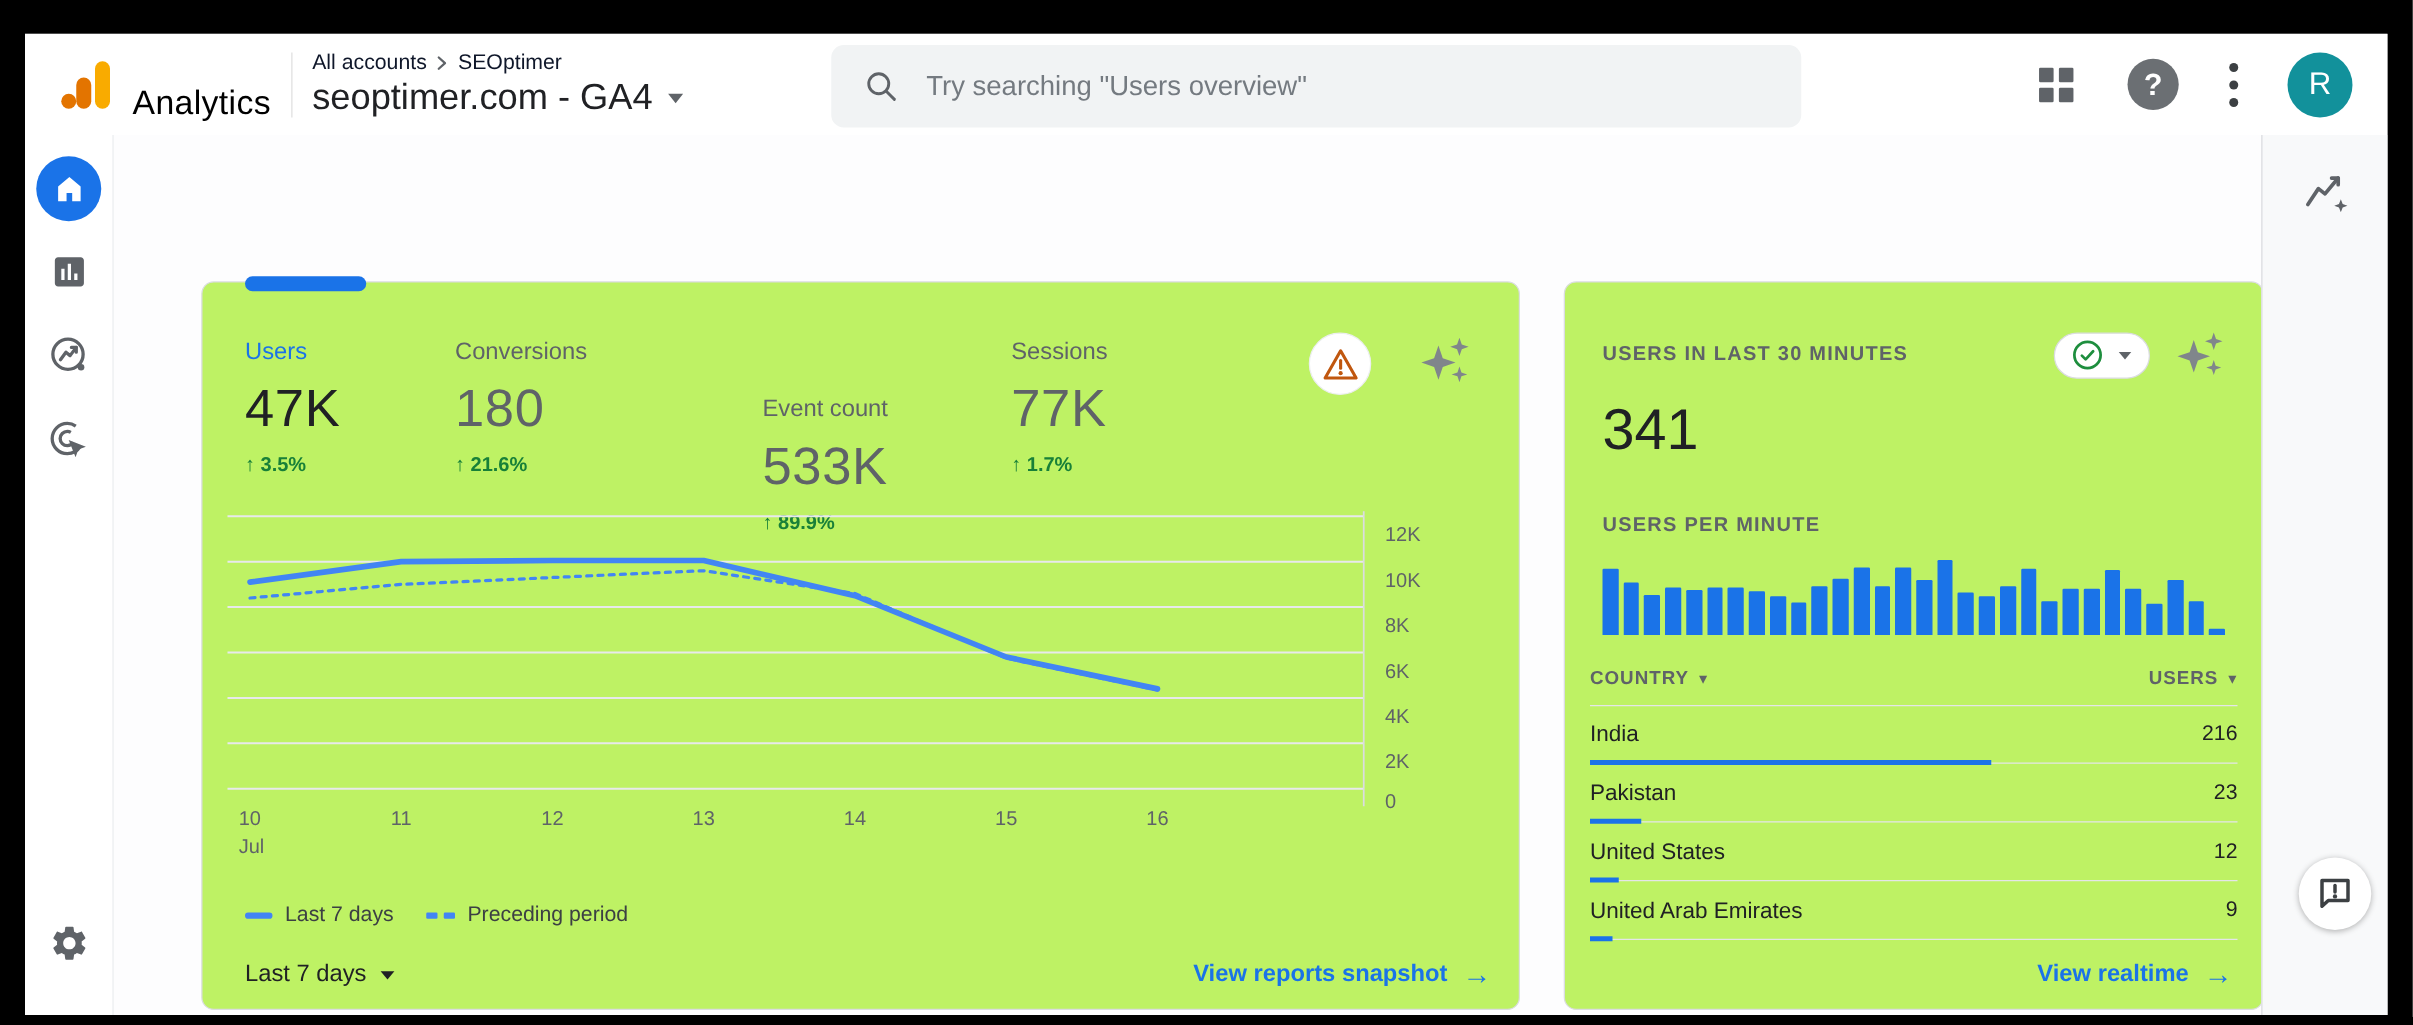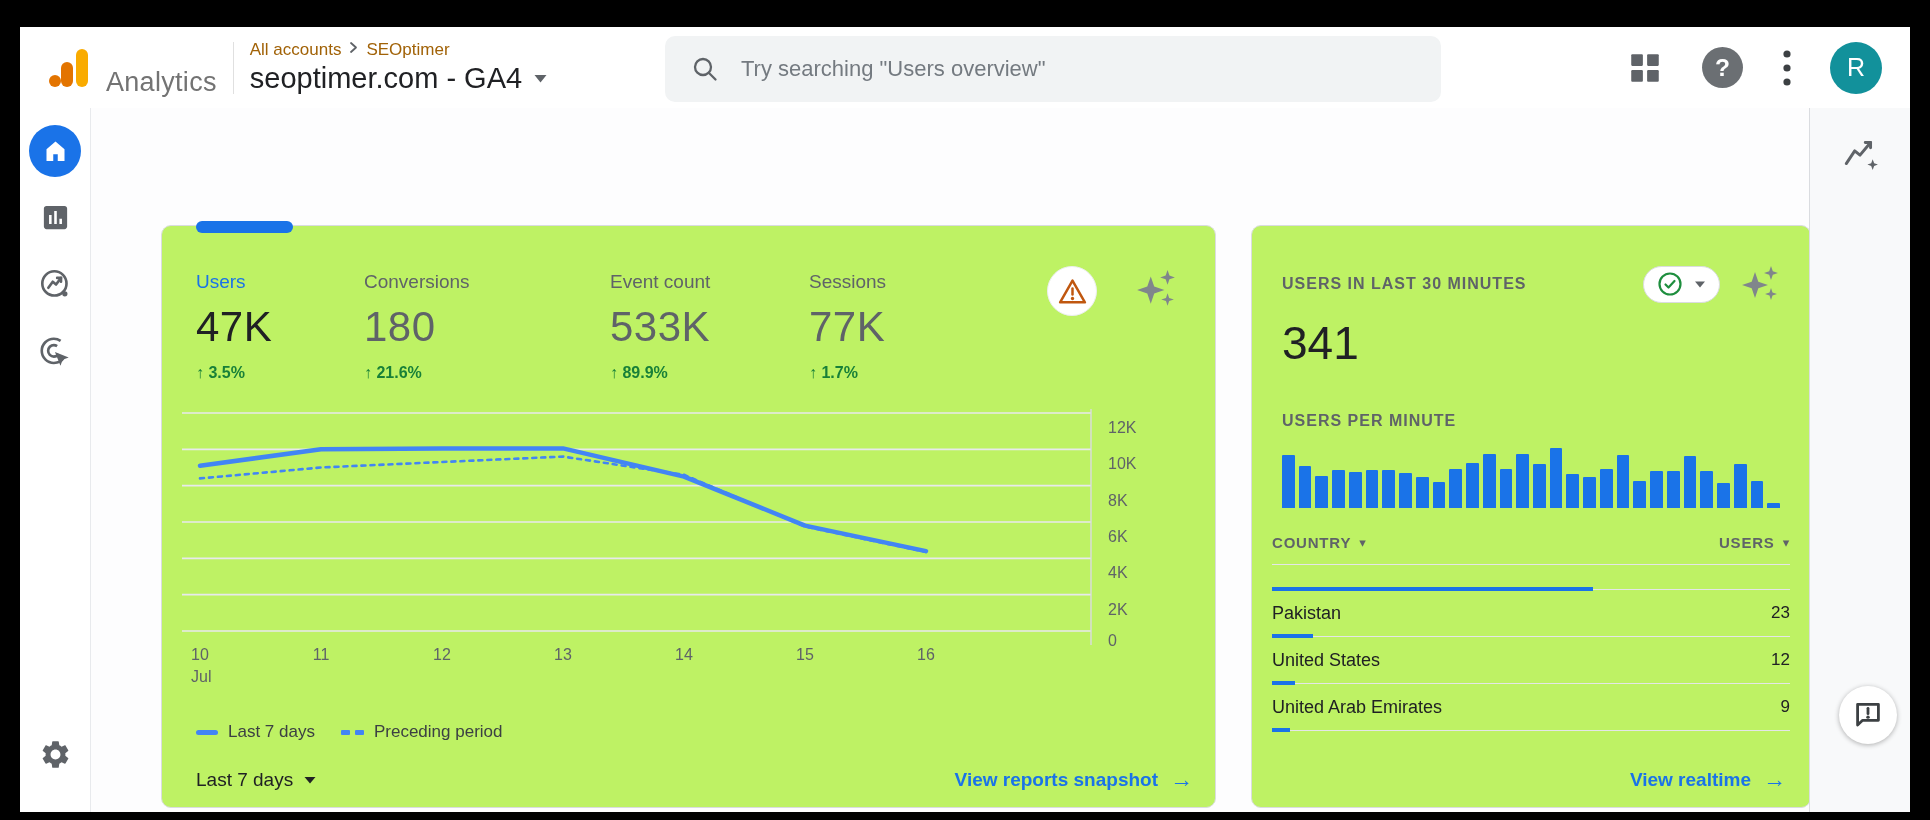--- a/index.html
+++ b/index.html
@@ -2,24 +2,24 @@
 <html><head>
 <meta charset="utf-8">
 <style>
   html,body{margin:0;padding:0;width:1930px;height:820px;background:#000;overflow:hidden;
     font-family:"Liberation Sans","DejaVu Sans",sans-serif;-webkit-font-smoothing:antialiased;}
   .app{position:absolute;left:20px;top:27px;width:1890px;height:785px;background:#fff;overflow:hidden;}
 
   
   .topbar{position:relative;height:81px;background:#fff;display:flex;align-items:center;}
   .logo-area{display:flex;align-items:center;margin-left:26px;}
-  .brand{font-size:27px;color:#737373;margin-left:12px;letter-spacing:.3px;margin-top:30px;}
+  .brand{font-size:27px;color:#000000;margin-left:12px;letter-spacing:.3px;margin-top:30px;}
   .tb-divider{width:1px;height:52px;background:#e0e0e0;margin:0 16px;}
   .prop-block{display:flex;flex-direction:column;justify-content:center;}
-  .crumbs{font-size:17px;color:#a16207;display:flex;align-items:flex-start;gap:5px;}
+  .crumbs{font-size:17px;color:#0f172a;display:flex;align-items:center;gap:5px;}
   .crumbs span{cursor:pointer;}
   .prop-row{display:flex;align-items:center;gap:11px;font-size:29px;color:#202124;margin-top:2px;cursor:pointer;}
   .search{position:absolute;left:645px;top:9px;width:776px;height:66px;border-radius:10px;background:#f1f3f4;
     display:flex;align-items:center;padding:0 26px;box-sizing:border-box;}
   .search input{border:0;background:transparent;outline:none;font-size:22px;color:#202124;margin-left:20px;flex:1;font-family:inherit;}
   .search input::placeholder{color:#747a80;}
   .tb-right{position:absolute;right:0;top:0;height:100%;display:flex;align-items:center;gap:38px;padding-right:28px;}
   .icon-btn{background:none;border:0;padding:0;cursor:pointer;display:flex;align-items:center;justify-content:center;}
   .avatar{width:52px;height:52px;border-radius:50%;color:#fff;font-size:25px;display:flex;align-items:center;justify-content:center;cursor:pointer;}
 
@@ -217,21 +217,21 @@
             <div class="metric" style="left: 34px;">
               <div class="m-label sel">Users</div>
               <div class="m-value sel">47K</div>
               <div class="m-delta">↑ 3.5%</div>
             </div>
             <div class="metric" style="left: 202px;">
               <div class="m-label">Conversions</div>
               <div class="m-value">180</div>
               <div class="m-delta">↑ 21.6%</div>
             </div>
-            <div class="metric" style="left: 448px;">
+            <div class="metric" style="left: 448px; margin-top: 46px;">
               <div class="m-label">Event count</div>
               <div class="m-value">533K</div>
               <div class="m-delta">↑ 89.9%</div>
             </div>
             <div class="metric" style="left: 647px;">
               <div class="m-label">Sessions</div>
               <div class="m-value">77K</div>
               <div class="m-delta">↑ 1.7%</div>
             </div>
           </div>
@@ -369,20 +369,24 @@
               <span>
                 <span>COUNTRY</span>
                 <span style="font-size: 13px;">▾</span>
               </span>
               <span>
                 <span>USERS</span>
                 <span style="font-size: 13px;">▾</span>
               </span>
             </div>
             <div class="rt-row">
+              <div class="rt-row-top">
+                <span>India</span>
+                <span class="users">216</span>
+              </div>
               <div class="track">
                 <div class="fill" style="width: 62%;"></div>
               </div>
             </div>
             <div class="rt-row">
               <div class="rt-row-top">
                 <span>Pakistan</span>
                 <span class="users">23</span>
               </div>
               <div class="track">

